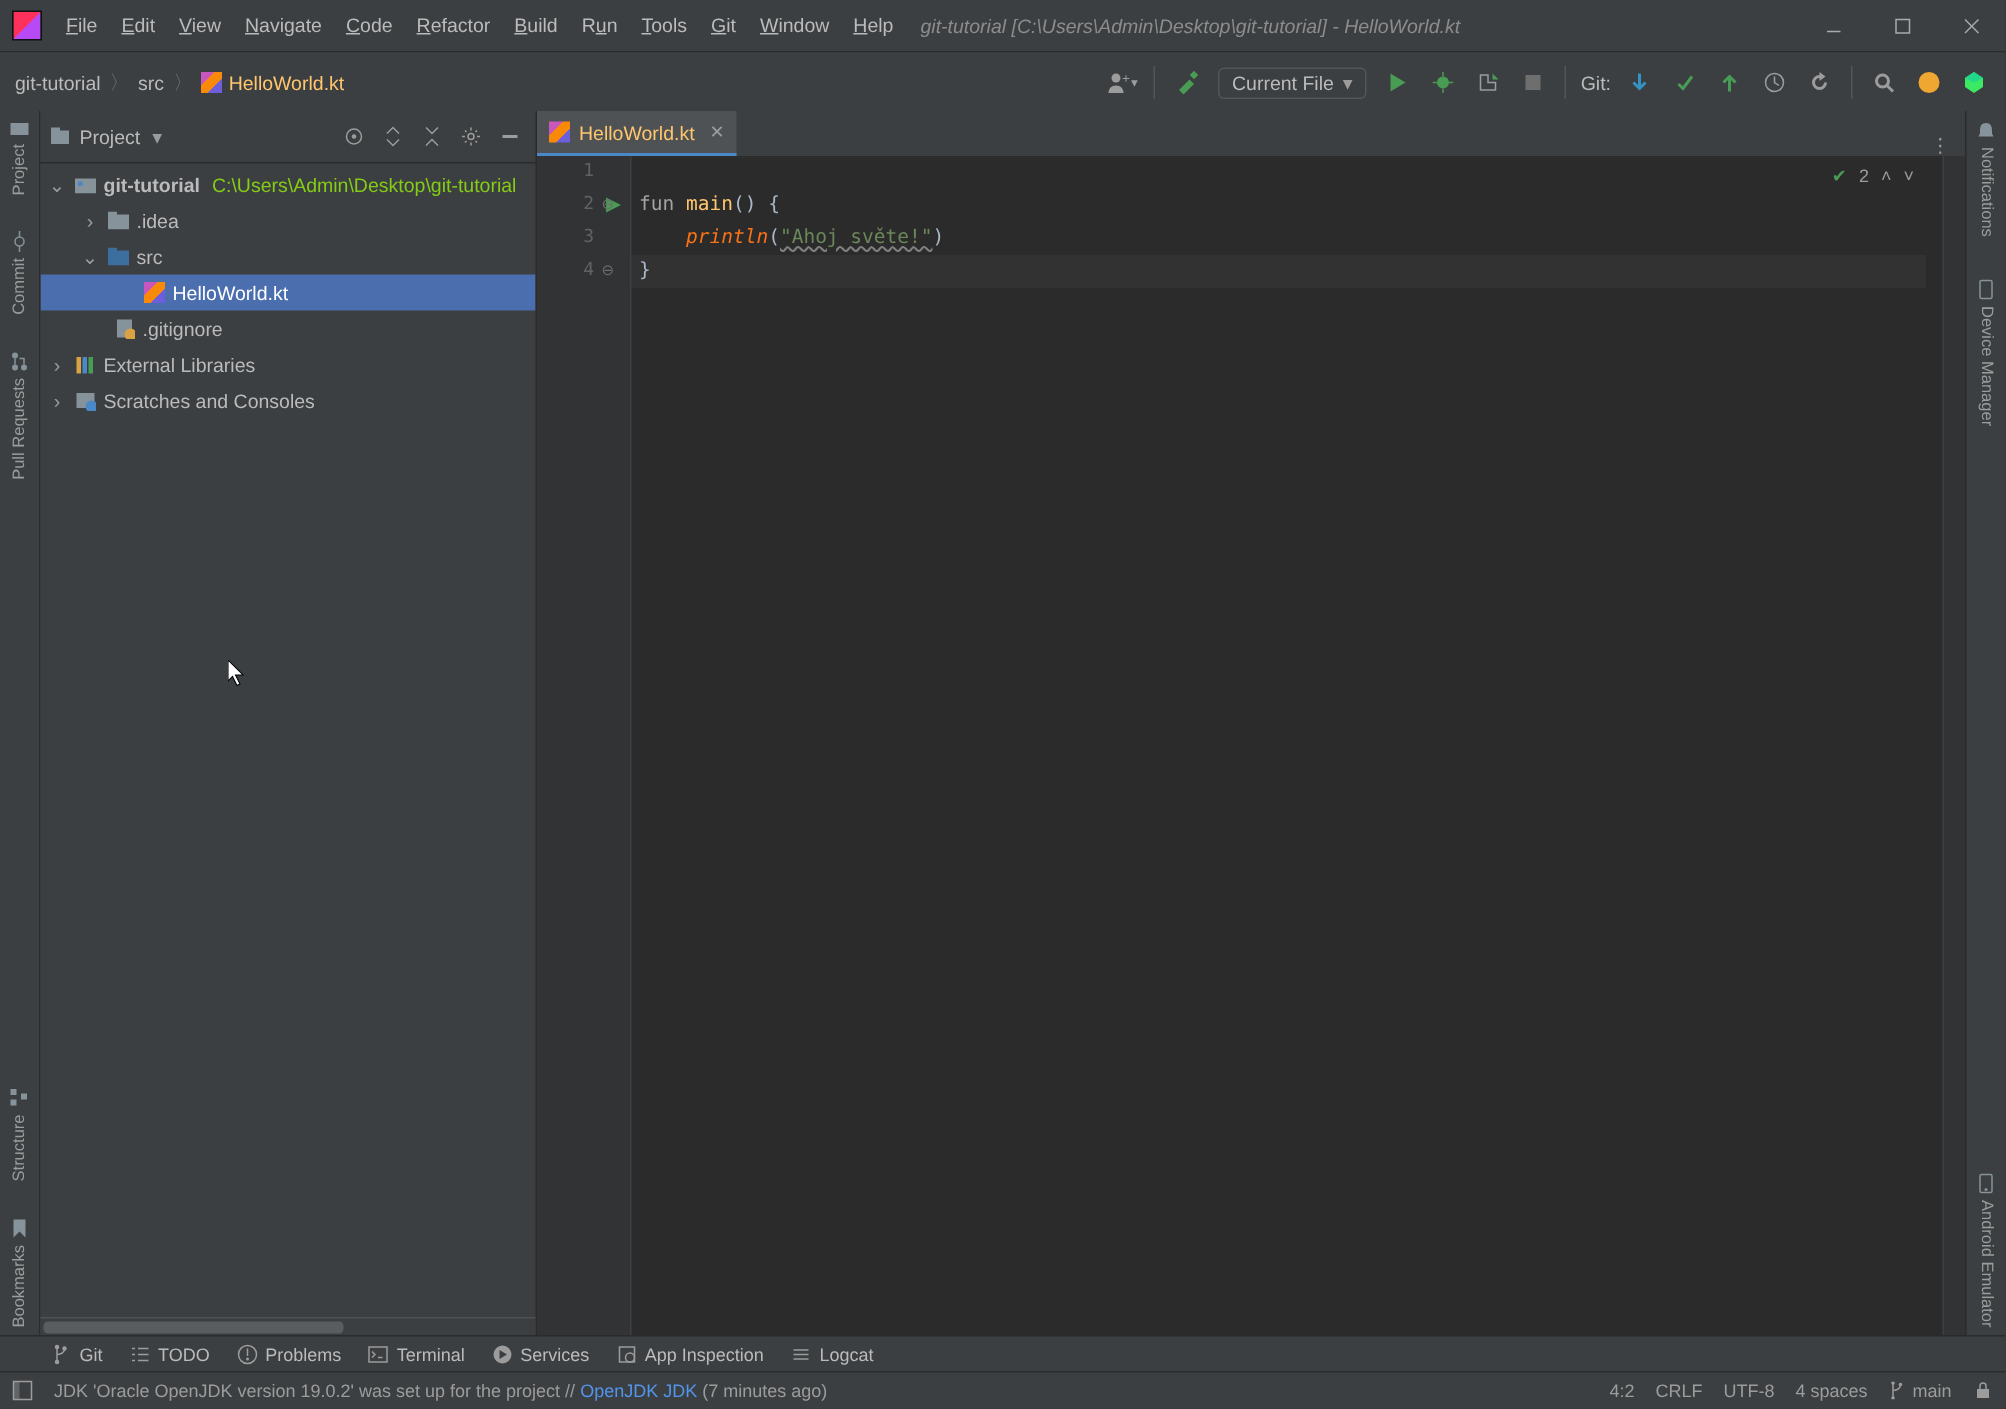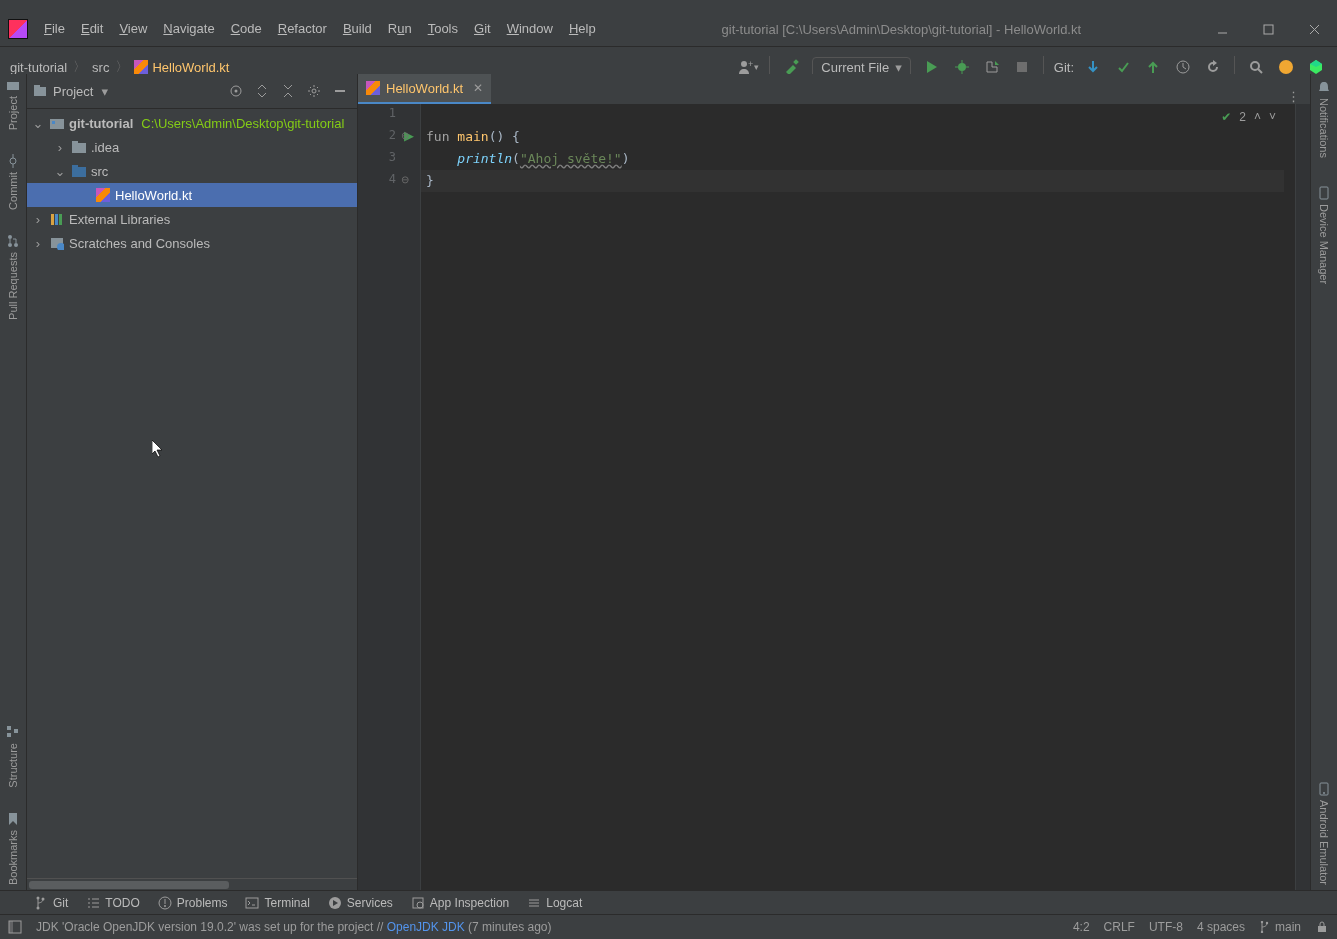--- a/index.html
+++ b/index.html
@@ -13,41 +13,41 @@
     font-size: 13px;
     overflow: hidden;
   }
   
   .titlebar {
     height: 34px;
     background: #3c3f41;
     display: flex;
     align-items: center;
     border-bottom: 1px solid #2b2b2b;
-    margin-top: 12px;
   }
   .titlebar .app-icon {
     width: 18px; height: 18px; margin: 0 8px;
     background: linear-gradient(135deg,#fe315d 0 50%,#b74af7 50% 100%);
     border:1px solid #111;
   }
   .titlebar .menu-item {
     padding: 0 8px;
     height: 34px;
     line-height: 34px;
     cursor: default;
   }
   .titlebar .mnemonic { text-decoration: underline; }
   .titlebar .title-text {
     flex: 1;
-    text-align: center;
+    text-align: left;
     color: #8c8c8c;
     padding: 0 10px;
     white-space: nowrap;
     overflow: hidden;
+    font-style: italic;
   }
   .winbtn {
     width: 46px; height: 34px; display:flex; align-items:center; justify-content:center;
     color:#aaa;
   }
   .winbtn svg { stroke:#aaa; }
 
   
   .navrow {
     height: 40px;
@@ -160,21 +160,21 @@
   .code {
     position:absolute; left:62px; right:26px; top:30px; bottom:0;
     font-family:Consolas,monospace; font-size:13px; line-height:22px;
     padding-left:6px; padding-top:0;
   }
   .code .line { height:22px; white-space:pre;}
   .kw { color:#a3a3a3;}
   .fn { color:#ffc66d;}
   .str { color:#6a8759;}
   .br { color:#a9b7c6;}
-  .fnitalic { color:#7dd3fc; font-style:italic;}
+  .fnitalic { color:#f97316; font-style:italic;}
   .underwave { text-decoration: underline wavy #808080;}
   .line-hl { position:absolute; left:62px; right:26px; height:22px; background:#323232;}
   .fold { position:absolute; color:#6e6e6e; font-size:10px;}
 
   .inspections {
     position:absolute; top:36px; right:34px; display:flex; align-items:center; gap:8px;
     color:#9c9c9c; font-size:12px;
   }
   .inspections .check { color:#499c54;}
   .err-stripe {
@@ -464,20 +464,29 @@
             </svg>
           </span>
         <span>src</span>
       </div>
       <div class="tree-row tree-indent3 selected">
         <span class="tree-icon">
             <span class="kt-icon"></span>
           </span>
         <span>HelloWorld.kt</span>
       </div>
+      <div class="tree-row tree-indent2">
+        <span class="tree-icon">
+            <svg width="14" height="14">
+              <rect x="2" y="1" width="10" height="12" fill="#87939a"></rect>
+              <circle cx="11" cy="11" r="4" fill="#d9a343"></circle>
+            </svg>
+          </span>
+        <span>.gitignore</span>
+      </div>
       <div class="tree-row">
         <span class="tree-arrow">›</span>
         <span class="tree-icon">
             <svg width="14" height="14">
               <rect x="1" y="2" width="3" height="11" fill="#d9a343"></rect>
               <rect x="5" y="2" width="3" height="11" fill="#4a88c7"></rect>
               <rect x="9" y="2" width="3" height="11" fill="#499c54"></rect>
             </svg>
           </span>
         <span>External Libraries</span>

